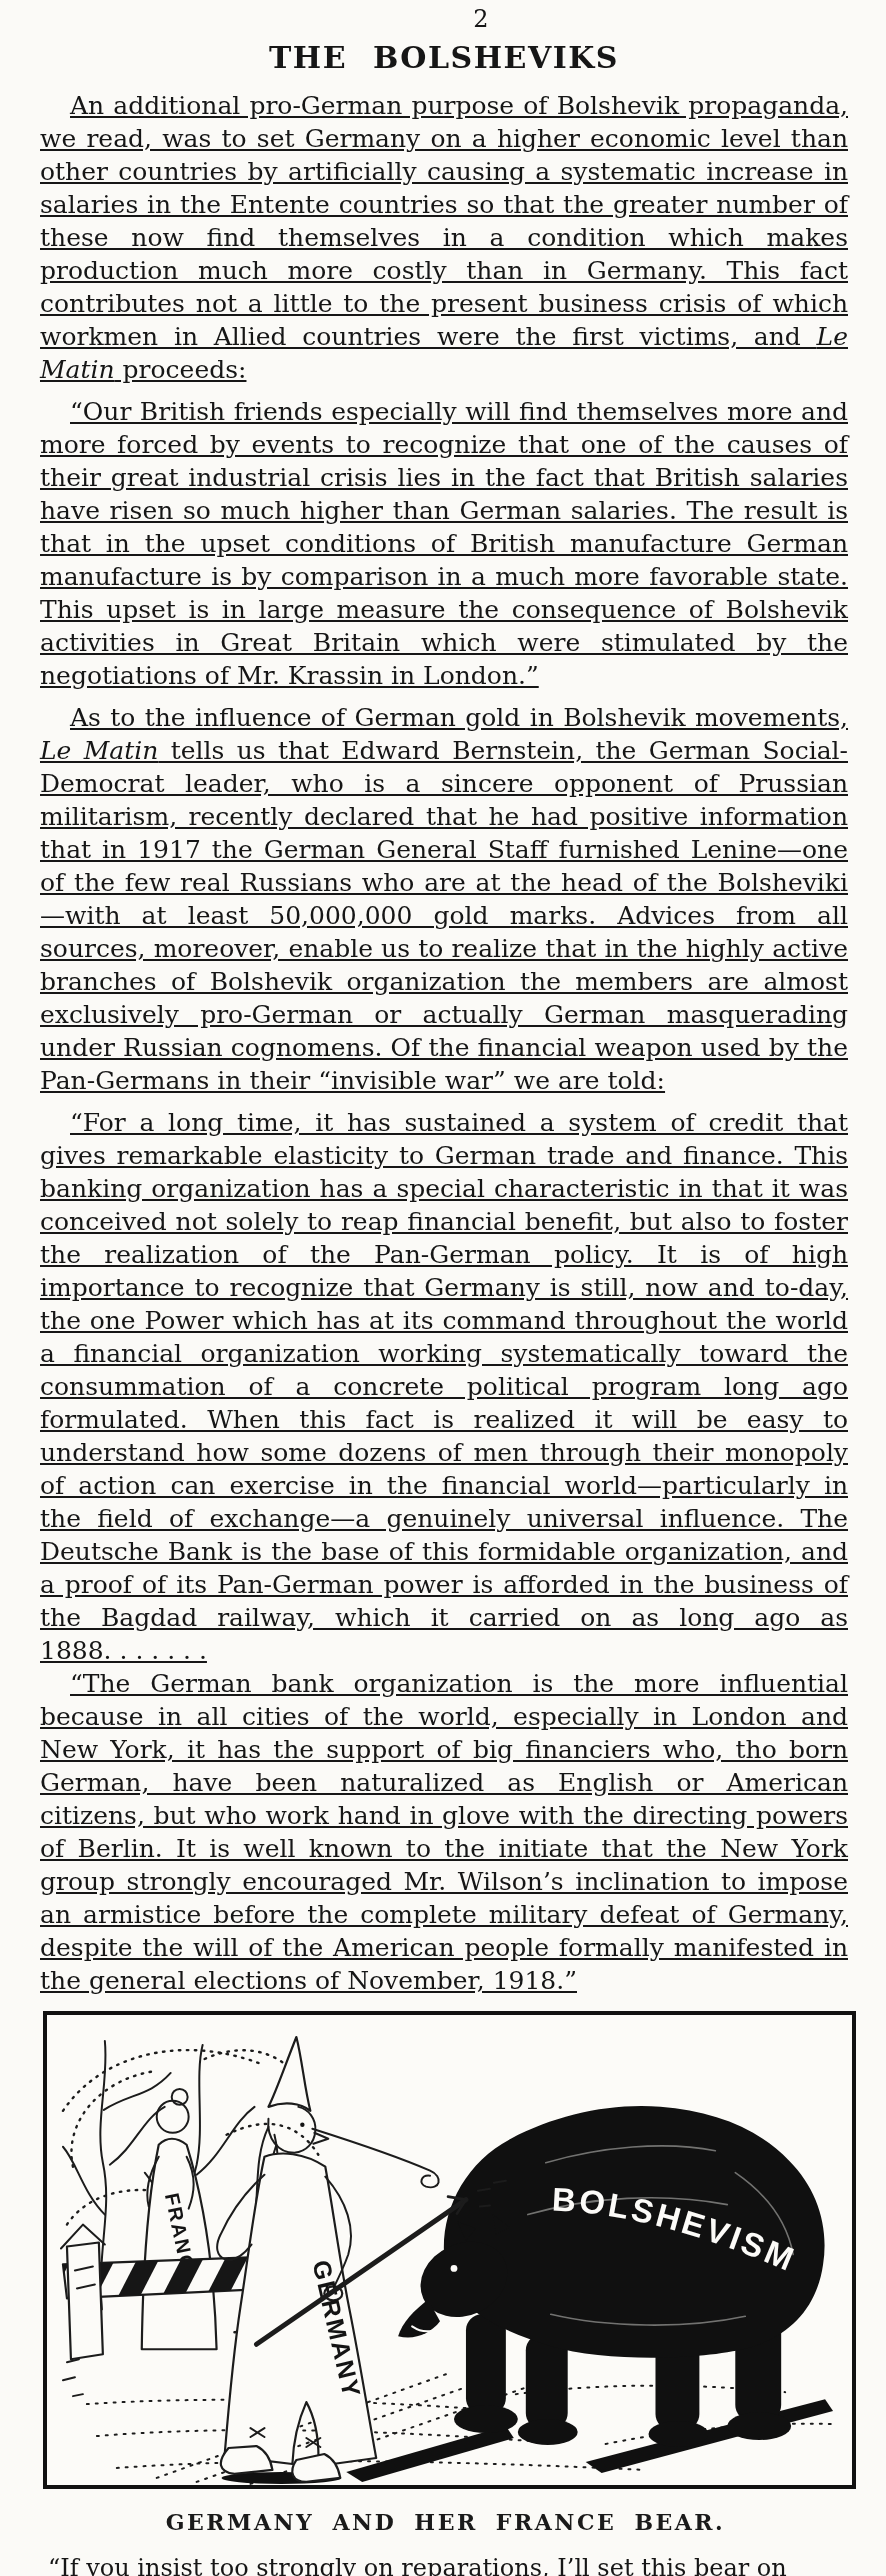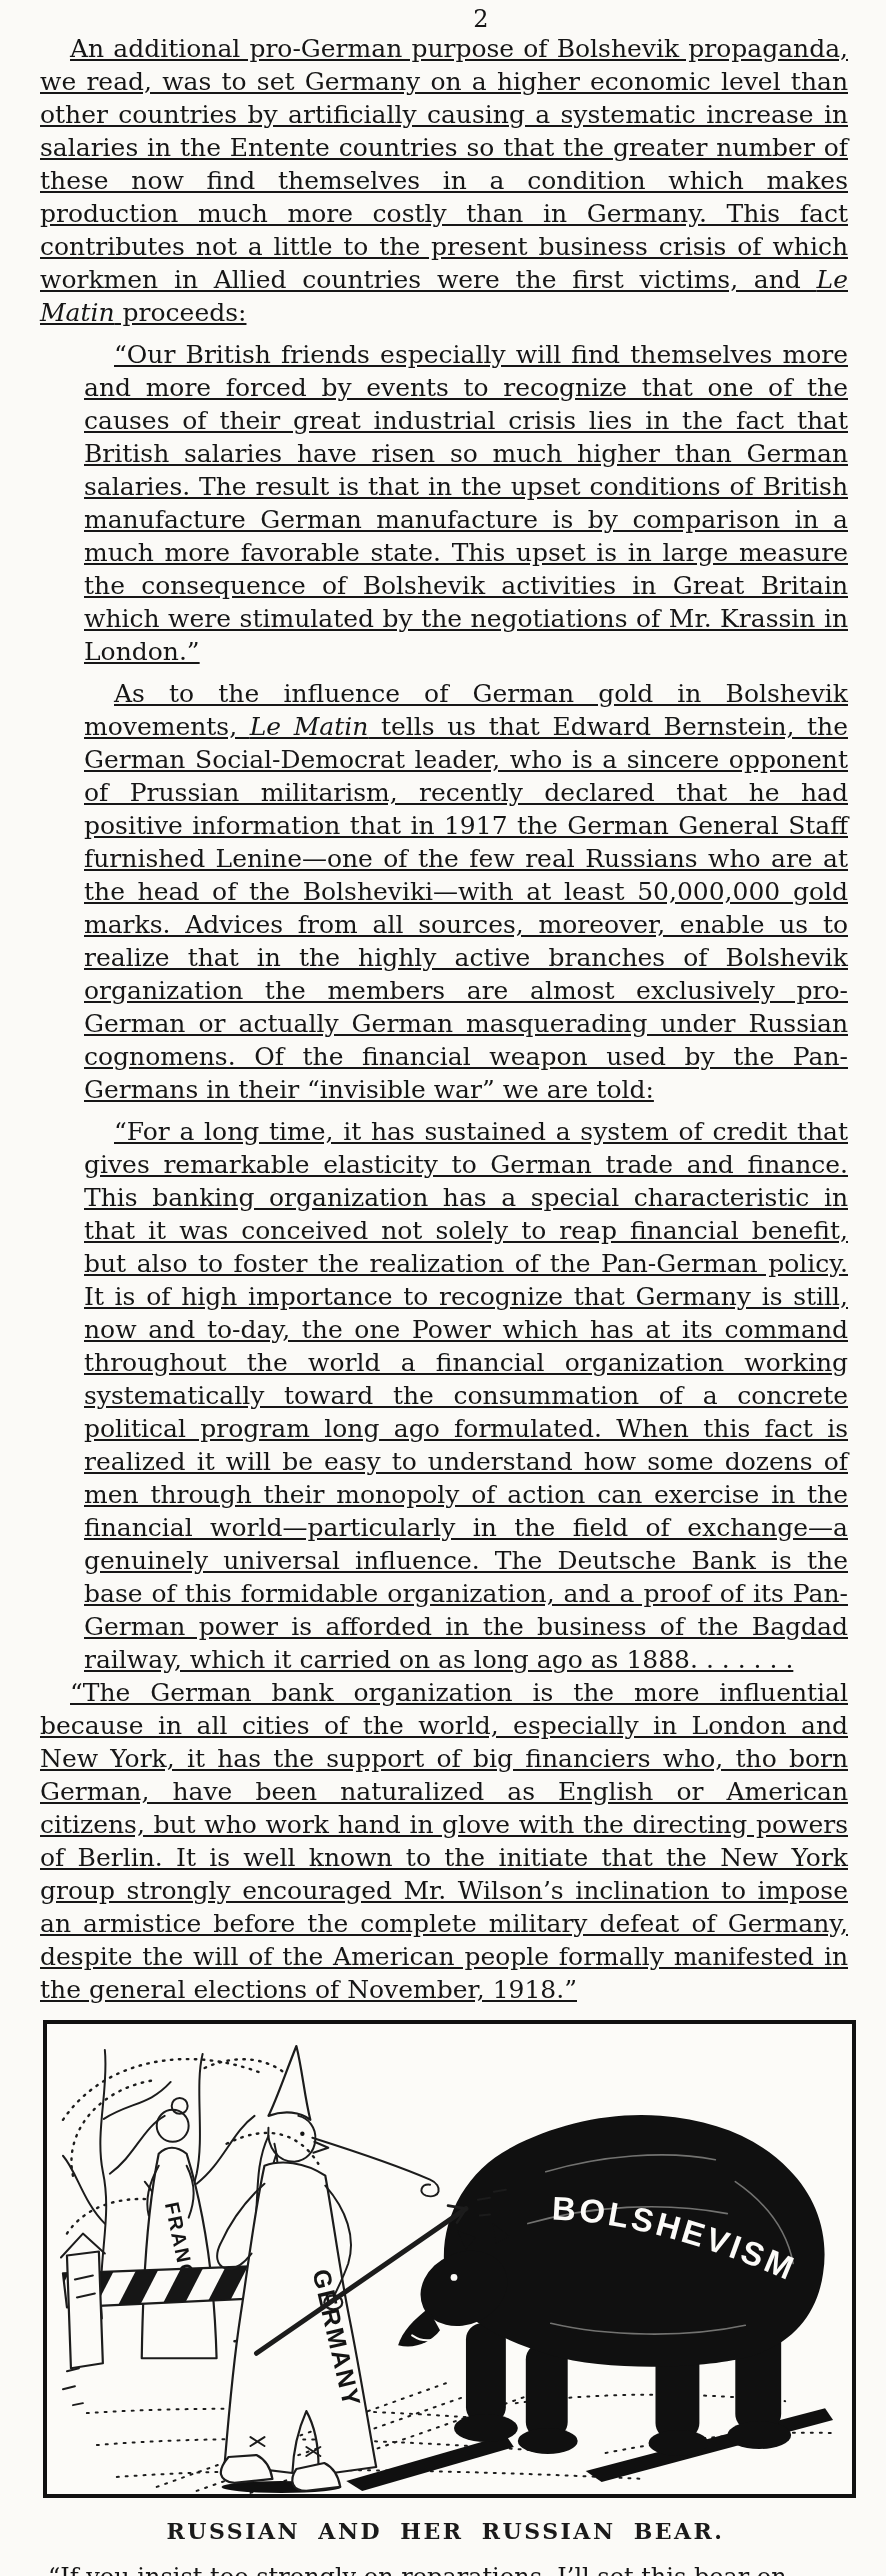--- a/index.html
+++ b/index.html
@@ -19,21 +19,21 @@
   .pagenum-row span { display:inline-block; transform:translateX(37px); }
   .title {
     font-size:30px; line-height:36px; font-weight:700;
     text-align:center; letter-spacing:1.5px; word-spacing:14px;
     margin:8px 0 13px 0;
   }
   .body-text p {
     font-size:25px; line-height:33px;
     text-align:justify; text-indent:30px; margin:0;text-decoration:underline;
   }
-  .body-text p.sp { margin-top:9px;margin-left:44px; }
+  .body-text p.sp { margin-top:9px; }
   .body-text p:first-child { margin-top:0; }
   .it { font-style:italic; }
   .cartoon { margin:14px 0 0 3px; }
   .cartoon-box {
     width:805px; height:470px;
     border:4px solid #111;
     background:#fcfbf8;
   }
   .cartoon-box svg { display:block; }
   .caption {
@@ -56,20 +56,21 @@
 </style>
 </head>
 <body>
 
 <div class="page">
 
   <div class="pagenum-row">
     <span>2</span>
   </div>
 
+  <h1 class="title">THE BOLSHEVIKS</h1>
 
   <div class="body-text">
       <p class=""><span>An additional pro-German purpose of Bolshevik propaganda, we read, was to set Germany on a higher economic level than other countries by artificially causing a systematic increase in salaries in the Entente countries so that the greater number of these now find themselves in a condition which makes production much more costly than in Germany. This fact contributes not a little to the present business crisis of which workmen in Allied countries were the first victims, and </span><span class="it">Le Matin</span><span> proceeds:</span></p>
       <p class="sp"><span>“Our British friends especially will find themselves more and more forced by events to recognize that one of the causes of their great industrial crisis lies in the fact that British salaries have risen so much higher than German salaries. The result is that in the upset conditions of British manufacture German manufacture is by comparison in a much more favorable state. This upset is in large measure the consequence of Bolshevik activities in Great Britain which were stimulated by the negotiations of Mr. Krassin in London.”</span></p>
       <p class="sp"><span>As to the influence of German gold in Bolshevik movements, </span><span class="it">Le Matin</span><span> tells us that Edward Bernstein, the German Social-Democrat leader, who is a sincere opponent of Prussian militarism, recently declared that he had positive information that in 1917 the German General Staff furnished Lenine—one of the few real Russians who are at the head of the Bolsheviki—with at least 50,000,000 gold marks. Advices from all sources, moreover, enable us to realize that in the highly active branches of Bolshevik organization the members are almost exclusively pro-German or actually German masquerading under Russian cognomens. Of the financial weapon used by the Pan-Germans in their “invisible war” we are told:</span></p>
       <p class="sp"><span>“For a long time, it has sustained a system of credit that gives remarkable elasticity to German trade and finance. This banking organization has a special characteristic in that it was conceived not solely to reap financial benefit, but also to foster the realization of the Pan-German policy. It is of high importance to recognize that Germany is still, now and to-day, the one Power which has at its command throughout the world a financial organization working systematically toward the consummation of a concrete political program long ago formulated. When this fact is realized it will be easy to understand how some dozens of men through their monopoly of action can exercise in the financial world—particularly in the field of exchange—a genuinely universal influence. The Deutsche Bank is the base of this formidable organization, and a proof of its Pan-German power is afforded in the business of the Bagdad railway, which it carried on as long ago as 1888.&nbsp;.&nbsp;.&nbsp;.&nbsp;.&nbsp;.&nbsp;.</span></p>
       <p class=""><span>“The German bank organization is the more influential because in all cities of the world, especially in London and New York, it has the support of big financiers who, tho born German, have been naturalized as English or American citizens, but who work hand in glove with the directing powers of Berlin. It is well known to the initiate that the New York group strongly encouraged Mr. Wilson’s inclination to impose an armistice before the complete military defeat of Germany, despite the will of the American people formally manifested in the general elections of November, 1918.”</span></p>
     </div>
 
   <figure class="cartoon" style="margin-left:3px;margin-right:0;">
@@ -185,19 +186,19 @@
           <text class="hand" transform="translate(266,248) rotate(77)" font-size="25" letter-spacing="2">GERMANY</text>
         </g>
 
         <g>
           <path d="M210,330 L420,185" stroke="#1c1c1c" stroke-width="5" stroke-linecap="round" fill="none"></path>
           <path class="ln3" d="M420,185 L402,182 M420,185 L411,199"></path>
           <path class="ln" d="M432,176 l12,-2 M448,168 l12,-2 M434,192 l10,-1"></path>
         </g>
       </svg>
     </div>
-    <figcaption class="caption">RUSSIAN AND HER RUSSIAN BEAR.</figcaption>
+    <figcaption class="caption">GERMANY AND HER FRANCE BEAR.</figcaption>
   </figure>
 
   <div class="cquote">“If you insist too strongly on reparations, I’ll set this bear on you.”</div>
 
 </div>
 
 
 </body></html>

